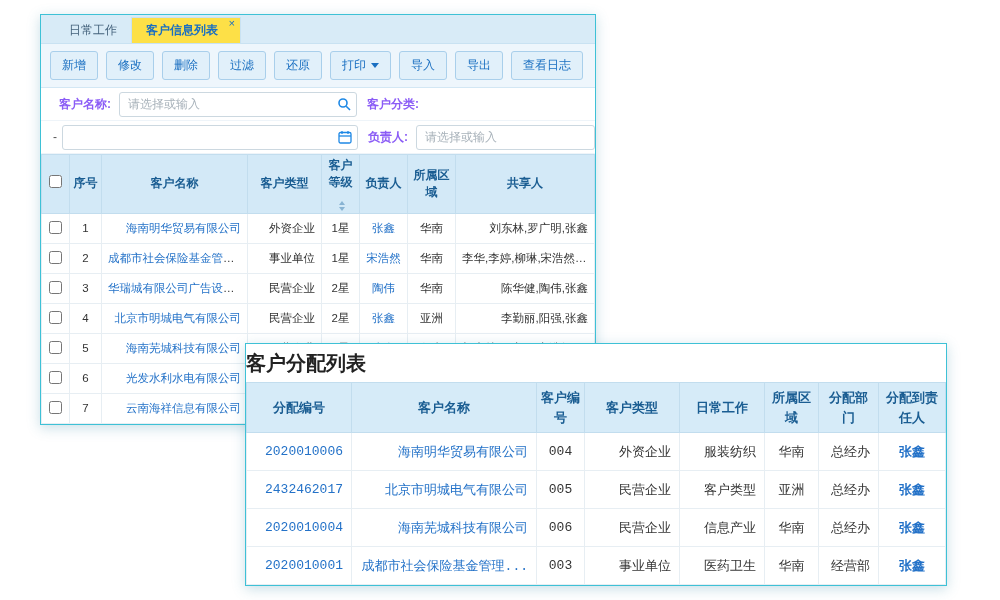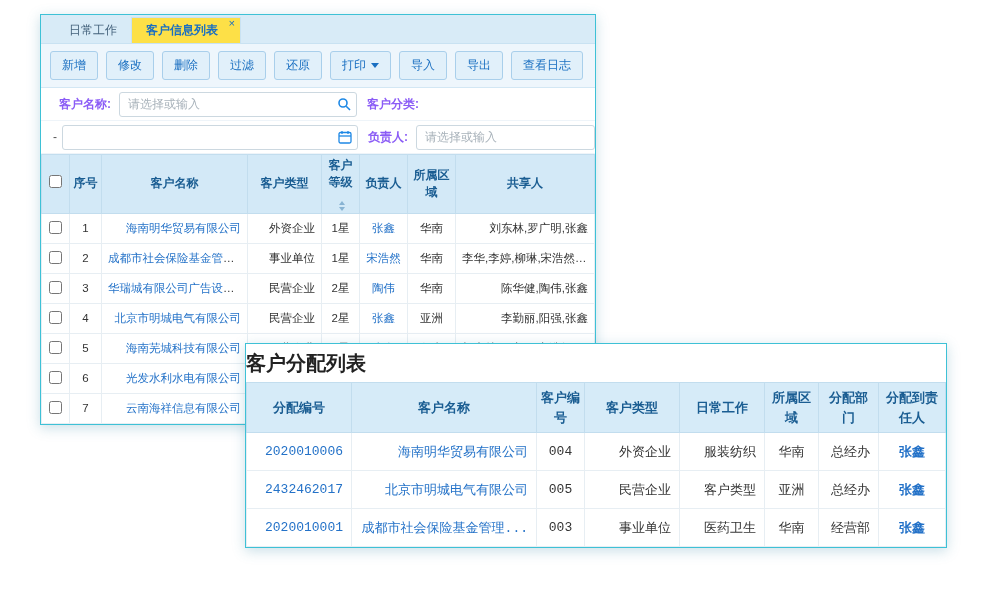--- a/index.html
+++ b/index.html
@@ -313,20 +313,30 @@
         <td class="l"><a class="link">2432462017</a></td>
         <td class="l"><a class="link">北京市明城电气有限公司</a></td>
         <td class="c">005</td>
         <td class="l">民营企业</td>
         <td class="l">客户类型</td>
         <td class="c">亚洲</td>
         <td class="l">总经办</td>
         <td class="c"><a class="link bold">张鑫</a></td>
       </tr>
       <tr>
+        <td class="l"><a class="link">2020010004</a></td>
+        <td class="l"><a class="link">海南芜城科技有限公司</a></td>
+        <td class="c">006</td>
+        <td class="l">民营企业</td>
+        <td class="l">信息产业</td>
+        <td class="c">华南</td>
+        <td class="l">总经办</td>
+        <td class="c"><a class="link bold">张鑫</a></td>
+      </tr>
+      <tr>
         <td class="l"><a class="link">2020010001</a></td>
         <td class="l"><a class="link">成都市社会保险基金管理...</a></td>
         <td class="c">003</td>
         <td class="l">事业单位</td>
         <td class="l">医药卫生</td>
         <td class="c">华南</td>
         <td class="l">经营部</td>
         <td class="c"><a class="link bold">张鑫</a></td>
       </tr>
     </tbody>

